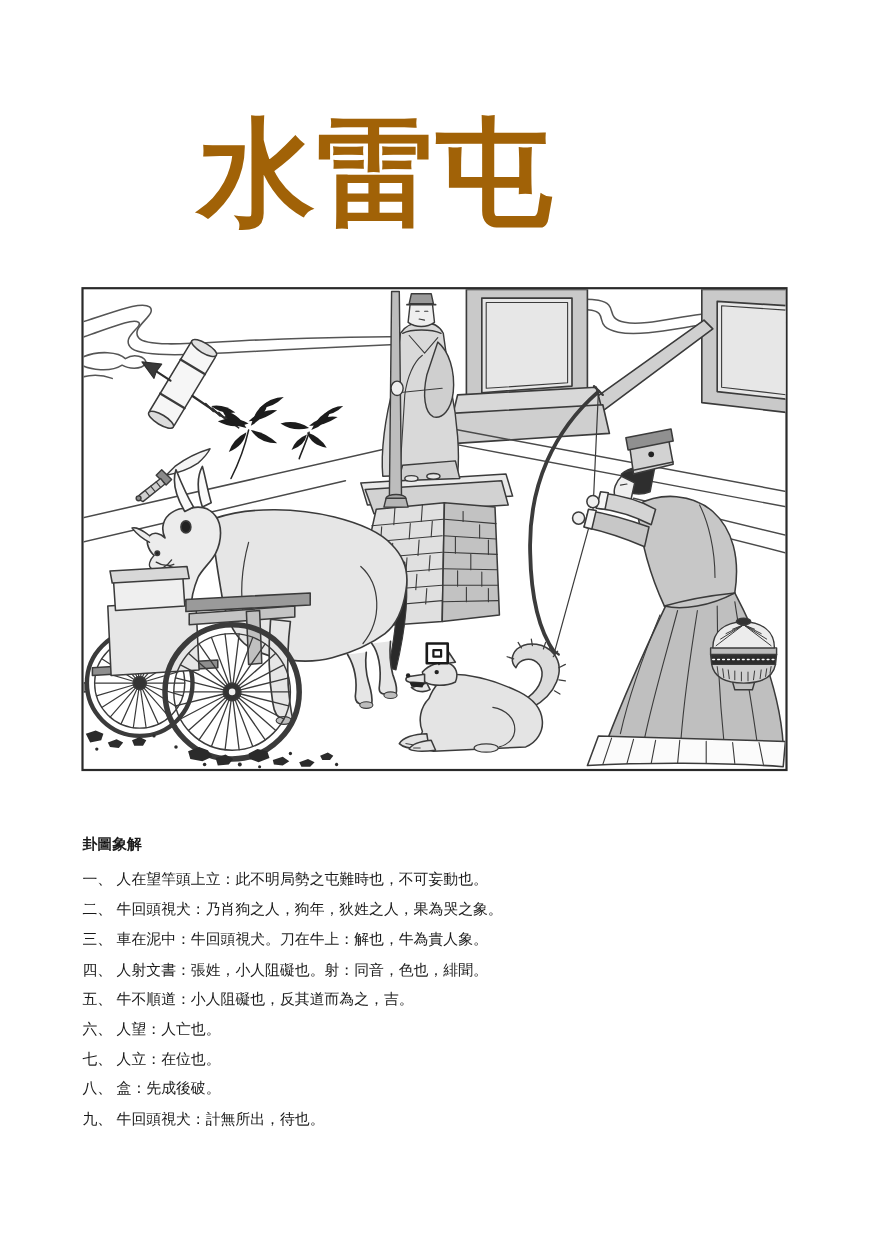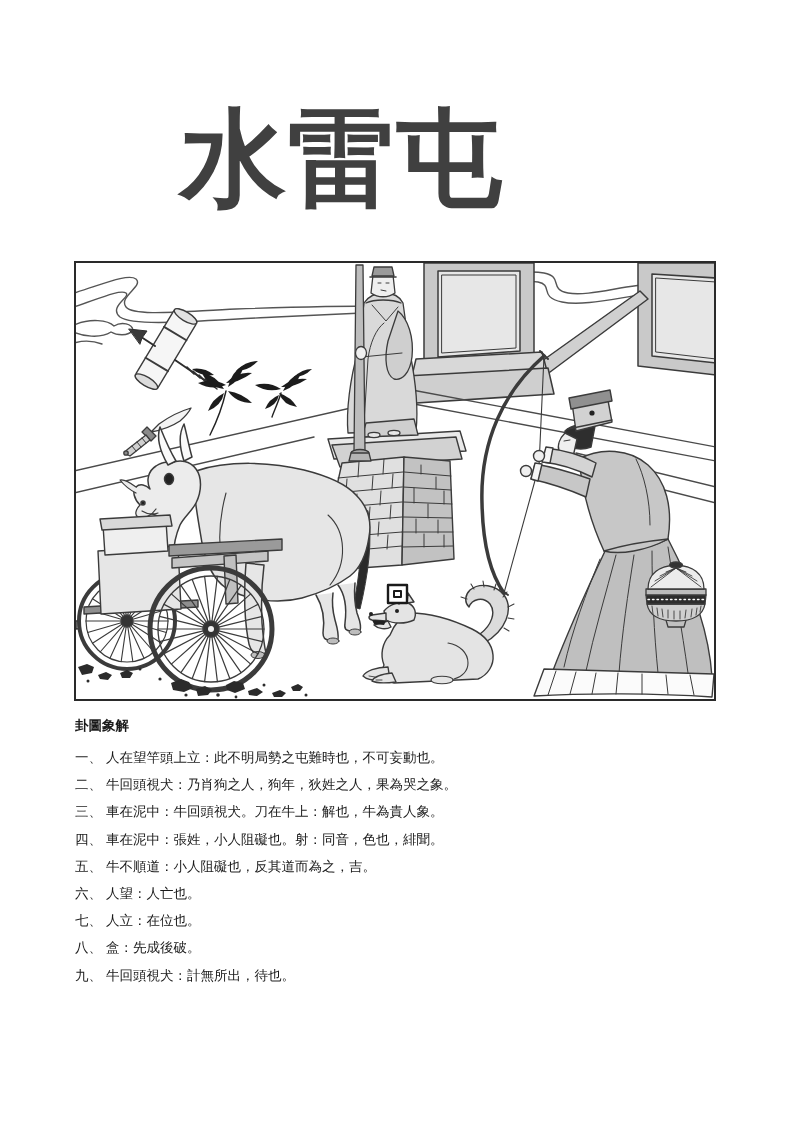--- a/index.html
+++ b/index.html
@@ -3,29 +3,29 @@
 <meta charset="utf-8">
 <style>
   html,body{margin:0;padding:0;background:#ffffff;}
   body{
     width:794px;height:1123px;position:relative;overflow:hidden;
     font-family:"Liberation Sans","DejaVu Sans",sans-serif;color:#1a1a1a;
   }
   .page-title{
     position:absolute;left:180px;top:100px;
     font-size:106px;font-weight:900;line-height:1.1;letter-spacing:2px;
-    color:#404040;white-space:nowrap;
+    color:#a16207;white-space:nowrap;
   }
   .illustration-frame{
     position:absolute;left:74px;top:261px;width:638px;height:436px;
     border:2px solid #2a2a2a;background:#fff;box-sizing:content-box;
   }
   .illustration-frame svg{display:block;width:638px;height:436px;}
   .explanation{
-    position:absolute;left:75px;top:717px;width:660px;
+    position:absolute;left:75px;top:759px;width:660px;
     font-size:13.5px;
   }
   .explanation .heading{font-weight:bold;margin:0 0 9px 0;}
   .exp-row{display:flex;line-height:27.2px;}
   .exp-row .num{flex:0 0 31px;}
   .exp-row .txt{flex:1;}
   
   svg *{vector-effect:none;}
 </style>
 </head>
@@ -384,21 +384,21 @@
   <div class="exp-row">
     <span class="num">二、</span>
     <span class="txt">牛回頭視犬：乃肖狗之人，狗年，狄姓之人，果為哭之象。</span>
   </div>
   <div class="exp-row">
     <span class="num">三、</span>
     <span class="txt">車在泥中：牛回頭視犬。刀在牛上：解也，牛為貴人象。</span>
   </div>
   <div class="exp-row">
     <span class="num">四、</span>
-    <span class="txt">車在泥中：張姓，小人阻礙也。射：同音，色也，緋聞。</span>
+    <span class="txt">人射文書：張姓，小人阻礙也。射：同音，色也，緋聞。</span>
   </div>
   <div class="exp-row">
     <span class="num">五、</span>
     <span class="txt">牛不順道：小人阻礙也，反其道而為之，吉。</span>
   </div>
   <div class="exp-row">
     <span class="num">六、</span>
     <span class="txt">人望：人亡也。</span>
   </div>
   <div class="exp-row">

